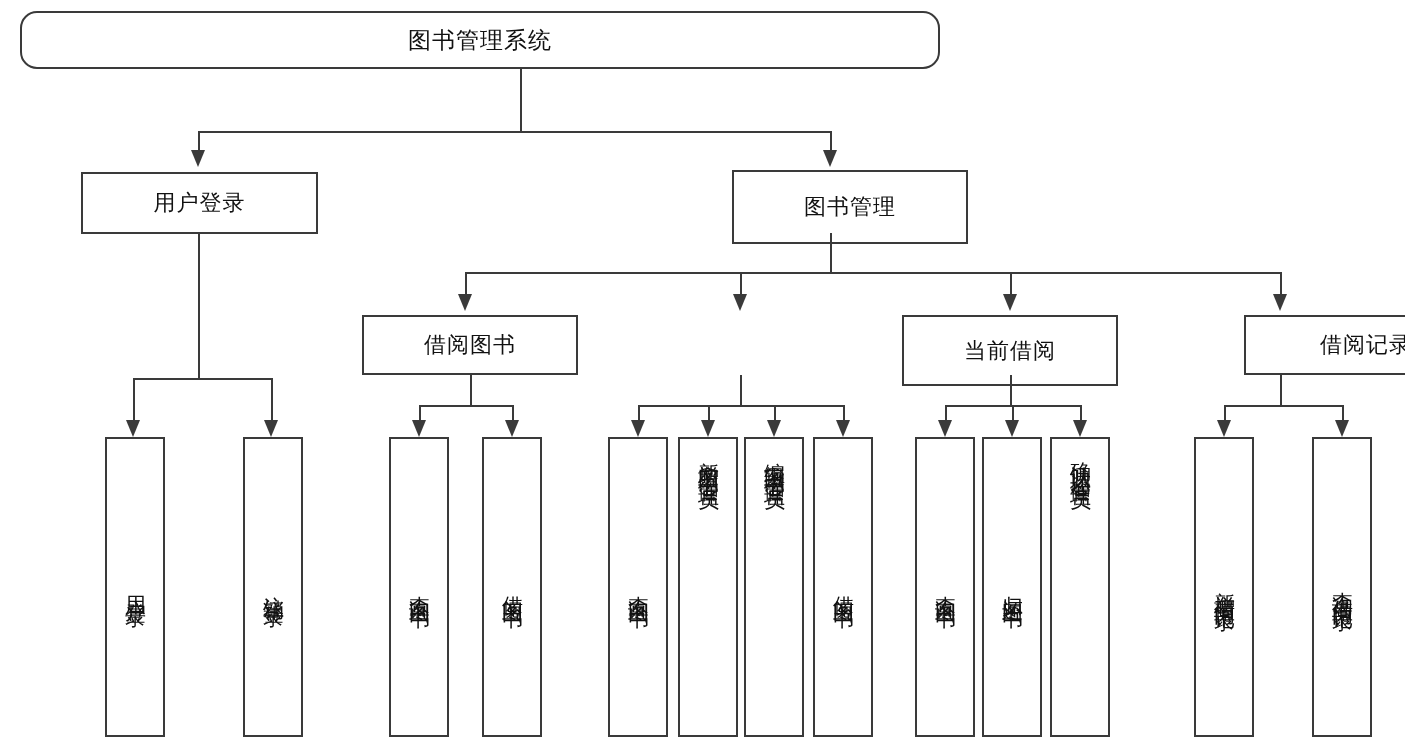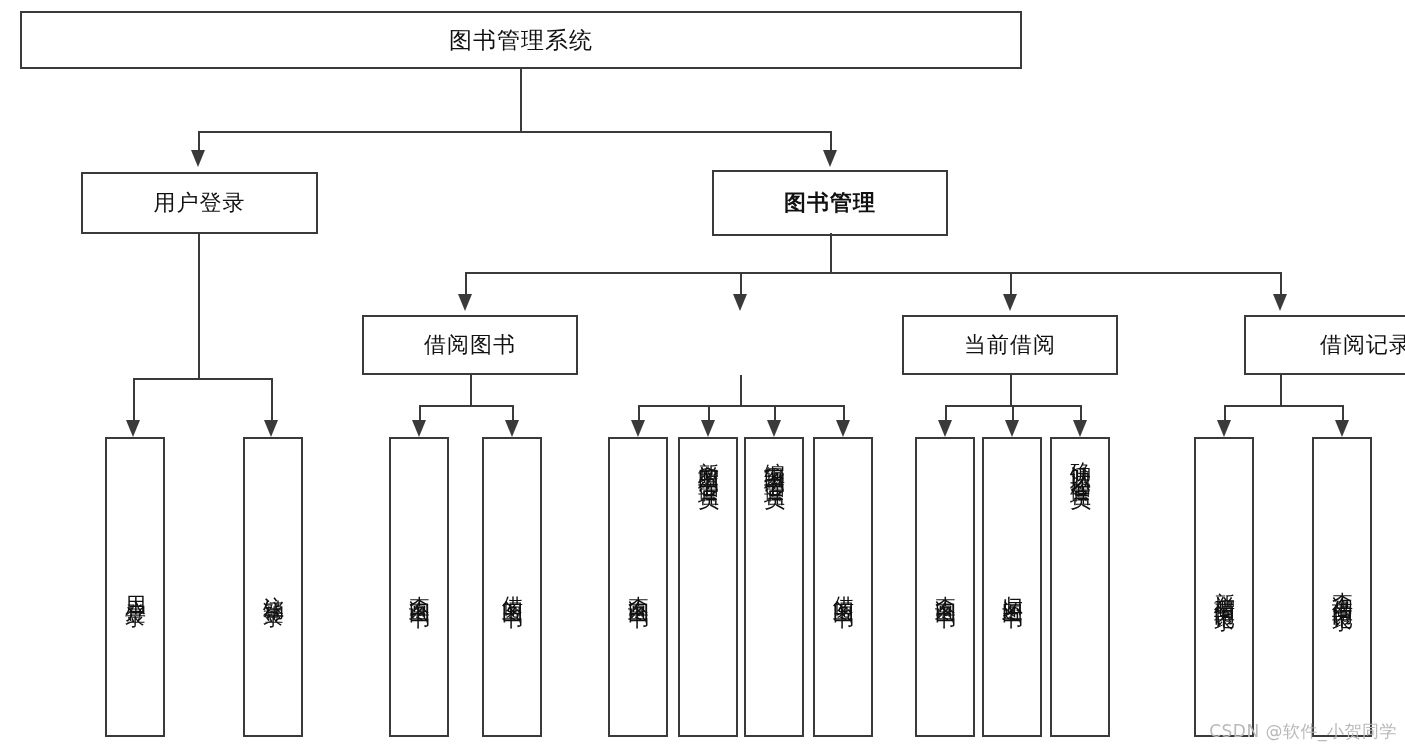--- a/index.html
+++ b/index.html
@@ -80,36 +80,36 @@
     letter-spacing:0.5px;
     white-space:nowrap;
     user-select:none;
   }
 </style>
 </head>
 <body>
 
 <div id="diagram-root">
 
-  <div class="node root" style="left:20px;top:11px;width:1002px;height:58px;">
+  <div class="node root" style="left:20px;top:11px;width:920px;height:58px;border-radius:17px;">
     <span class="label">图书管理系统</span>
   </div>
 
   <div class="seg-v" style="left:520px;top:69px;height:62px;"></div>
   <div class="seg-h" style="left:198px;top:131px;width:634px;"></div>
   <div class="seg-v" style="left:198px;top:131px;height:19px;"></div>
   <div class="arrow" style="left:191px;top:150px;"></div>
   <div class="seg-v" style="left:830px;top:131px;height:19px;"></div>
   <div class="arrow" style="left:823px;top:150px;"></div>
 
   <div class="node" style="left:81px;top:172px;width:237px;height:62px;">
     <span class="label">用户登录</span>
   </div>
 
-  <div class="node" style="left:712px;top:170px;width:236px;height:66px;font-weight:bold;">
+  <div class="node" style="left:732px;top:170px;width:236px;height:74px;">
     <span class="label">图书管理</span>
   </div>
 
   <div class="seg-v" style="left:198px;top:234px;height:144px;"></div>
   <div class="seg-h" style="left:133px;top:378px;width:138px;"></div>
   <div class="seg-v" style="left:133px;top:378px;height:42px;"></div>
   <div class="arrow" style="left:126px;top:420px;"></div>
   <div class="seg-v" style="left:271px;top:378px;height:42px;"></div>
   <div class="arrow" style="left:264px;top:420px;"></div>
 
@@ -124,21 +124,21 @@
 
   <div class="seg-v" style="left:1010px;top:272px;height:22px;"></div>
   <div class="arrow" style="left:1003px;top:294px;"></div>
 
   <div class="seg-v" style="left:1280px;top:272px;height:22px;"></div>
   <div class="arrow" style="left:1273px;top:294px;"></div>
 
   <div class="node" style="left:362px;top:315px;width:216px;height:60px;">
     <span class="label">借阅图书</span>
   </div>
-  <div class="node" style="left:902px;top:315px;width:216px;height:60px;">
+  <div class="node" style="left:902px;top:315px;width:216px;height:71px;">
     <span class="label">当前借阅</span>
   </div>
   <div class="node" style="left:1244px;top:315px;width:244px;height:60px;">
     <span class="label">借阅记录</span>
   </div>
 
   <div class="seg-v" style="left:470px;top:375px;height:30px;"></div>
   <div class="seg-h" style="left:419px;top:405px;width:93px;"></div>
   <div class="seg-v" style="left:419px;top:405px;height:15px;"></div>
   <div class="arrow" style="left:412px;top:420px;"></div>
@@ -209,15 +209,14 @@
     <span class="label">确认归还（管理员）</span>
   </div>
 
   <div class="node vertical" style="left:1194px;top:437px;width:60px;height:300px;">
     <span class="label">新增借阅记录</span>
   </div>
   <div class="node vertical" style="left:1312px;top:437px;width:60px;height:300px;">
     <span class="label">查询借阅记录</span>
   </div>
 
-  <div id="watermark">CSDN @软件_小贺同学</div>
 
 </div>
 
 </body></html>

